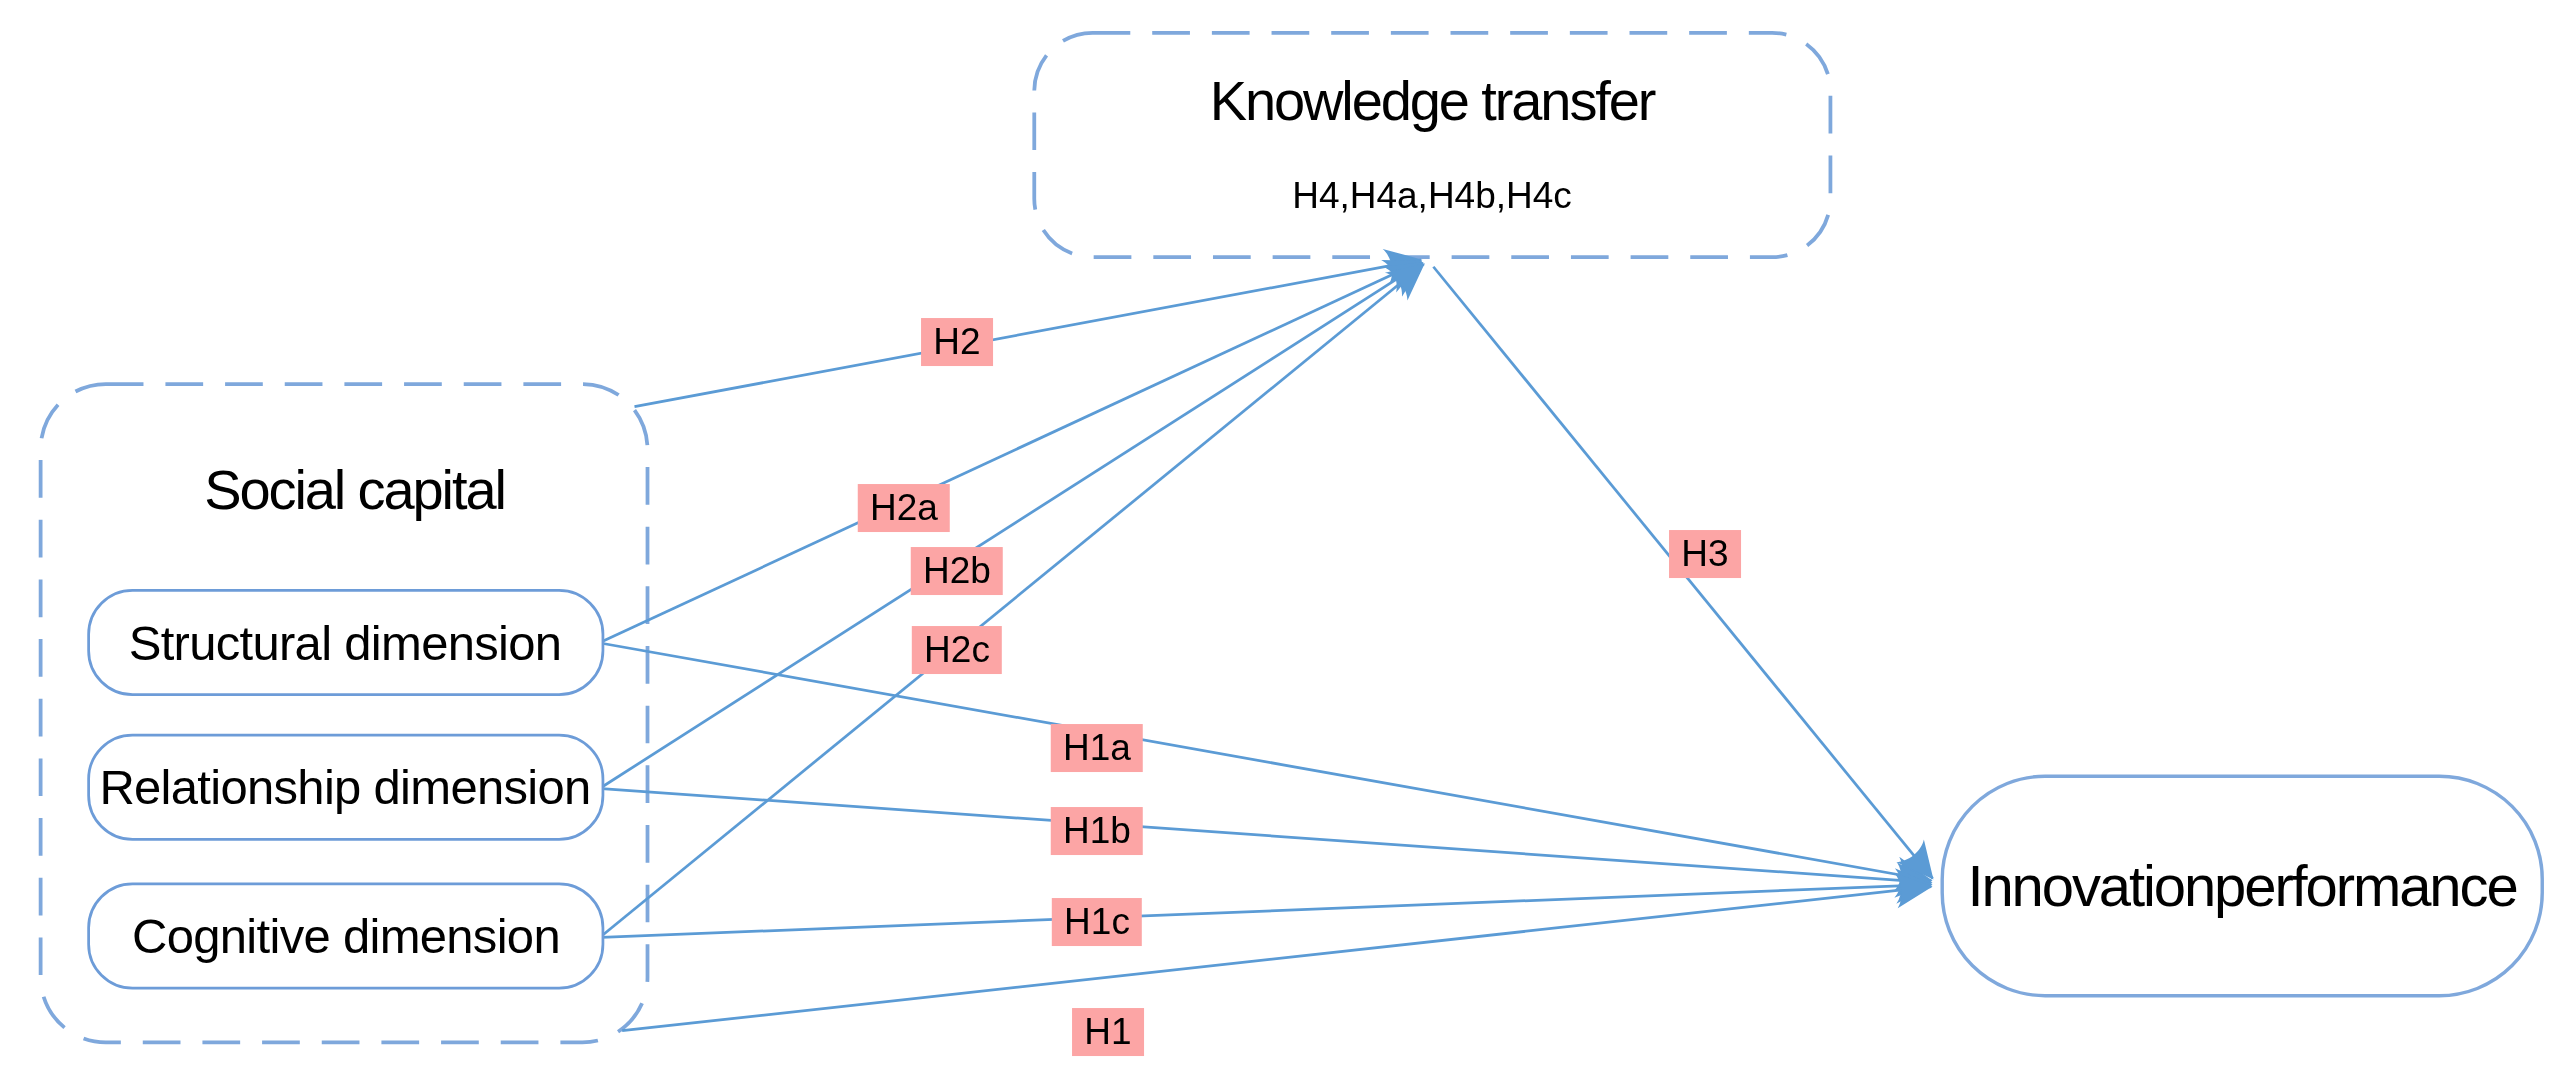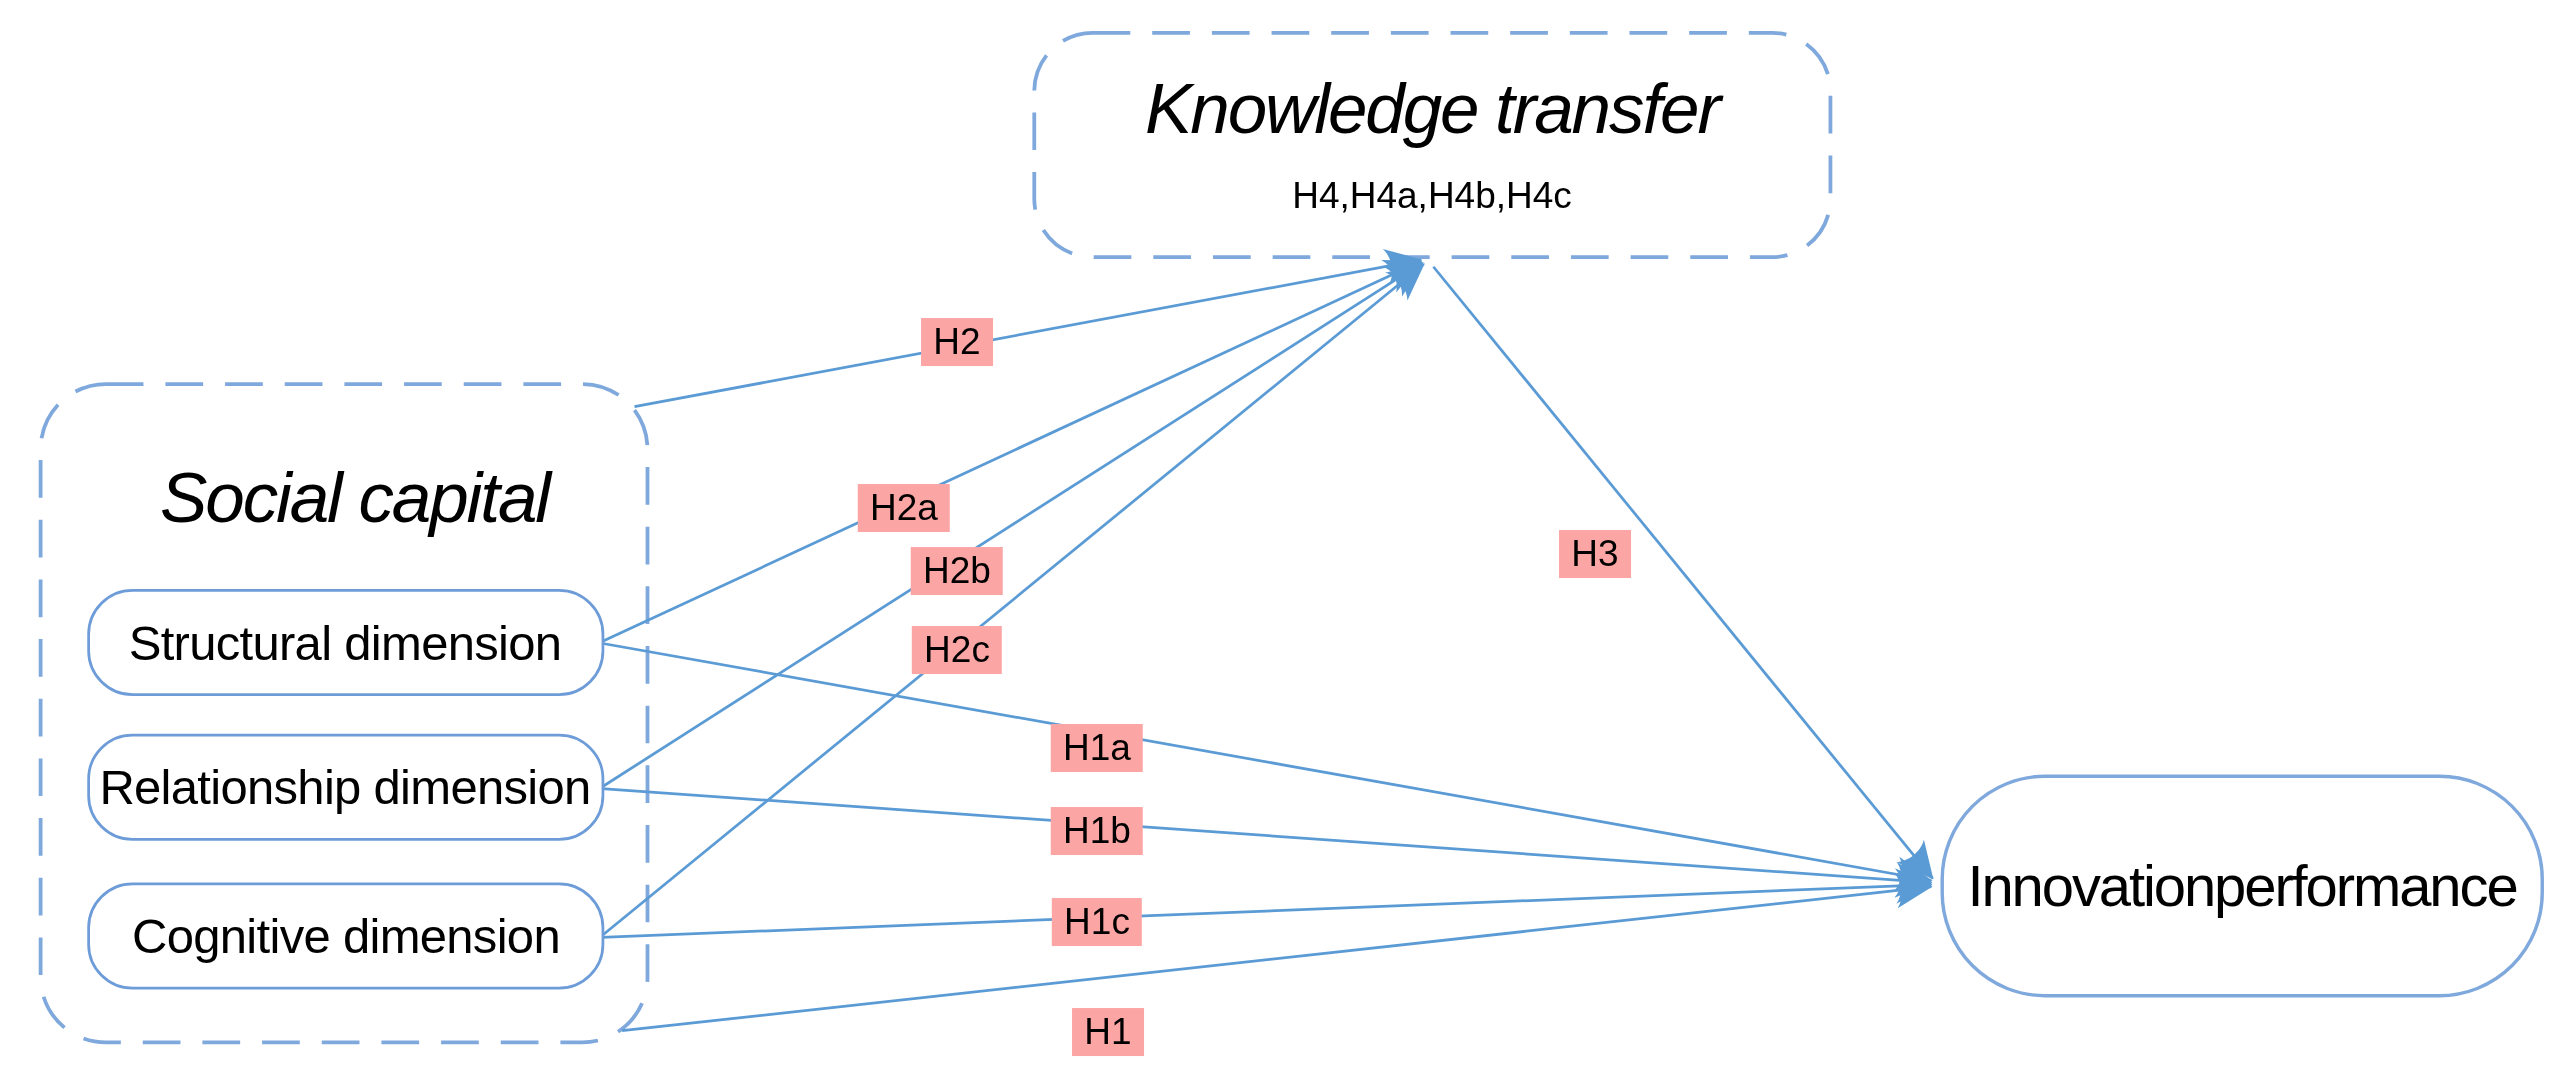--- a/index.html
+++ b/index.html
@@ -13,26 +13,25 @@
     color: #000000;
   }
   svg.layer {
     position: absolute;
     left: 0; top: 0;
     width: 2576px;
     height: 1078px;
   }
   .txt { position: absolute; color: #000; }
   .node-title {
-    font-size: 71px;
+    font-size: 56px;
     letter-spacing: -2.1px;
     line-height: 1;
     text-align: center;
     white-space: nowrap;
-    font-style: italic;
   }
   .kt-title   { left: 1034px; top: 73px; width: 796px; }
   .kt-sub     {
     left: 1034px; top: 177px; width: 796px;
     font-size: 37px; text-align: center; line-height: 1; white-space: nowrap;
   }
   .sc-title   { left: 51px; top: 462px; width: 607px; }
   .dim-label {
     position: absolute;
     display: flex; align-items: center; justify-content: center;
@@ -58,21 +57,21 @@
     white-space: nowrap;
   }
   .el-h2  { left: 957px; top: 342px;  }
   .el-h2a { left: 904px; top: 484px; margin-top: 24px;  }
   .el-h2b { left: 957px; top: 571px;  }
   .el-h2c { left: 957px; top: 650px;  }
   .el-h1a { left: 1097px; top: 748px; }
   .el-h1b { left: 1097px; top: 831px; }
   .el-h1c { left: 1097px; top: 922px; }
   .el-h1  { left: 1108px; top: 996px; margin-top: 36px; }
-  .el-h3  { left: 1595px; top: 554px;  }
+  .el-h3  { left: 1705px; top: 554px;  }
 </style>
 </head>
 <body>
 
 <div class="canvas">
 
   <svg class="layer" viewBox="0 0 3756 1572" xmlns="http://www.w3.org/2000/svg">
     <defs>
       <marker id="arrow" markerUnits="userSpaceOnUse" markerWidth="70" markerHeight="60" refX="54" refY="28" orient="auto">
         <path d="M2,2 L56,28 L2,54 C13,40 13,16 2,2 Z" fill="#5B9BD5"></path>

